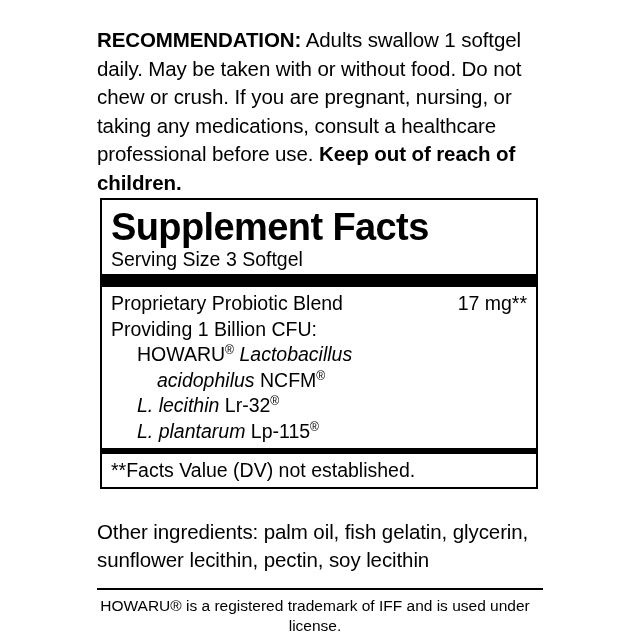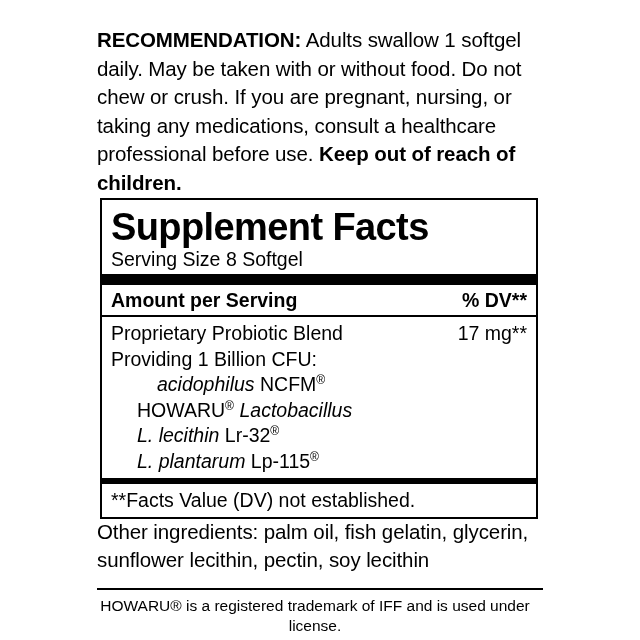--- a/index.html
+++ b/index.html
@@ -160,54 +160,50 @@
 <div class="page">
 
   <div class="recommendation">
     <span class="lead">RECOMMENDATION:</span><span> Adults swallow 1 softgel daily. May be taken with or without food. Do not chew or crush. If you are pregnant, nursing, or taking any medications, consult a healthcare professional before use. </span><span class="strong">Keep out of reach of children.</span>
   </div>
 
   <div class="panel">
 
     <div class="panel-title">Supplement Facts</div>
 
-    <div class="serving-size">Serving Size 8 Softgel</div>
+    <div class="serving-size">Serving Size 3 Softgel</div>
 
     <div class="rule-thick"></div>
 
-    <div class="amount-row">
-      <span>Amount per Serving</span>
-      <span>% DV**</span>
-    </div>
 
     <div class="rule-thin"></div>
 
     <div class="nutrients">
 
       <div class="nut-row">
         <span class="nut-name">Proprietary Probiotic Blend</span>
         <span class="nut-dv">17 mg**</span>
       </div>
 
       <div class="nut-row">
         <span class="nut-name">Providing 1 Billion CFU:</span>
         <span class="nut-dv"></span>
       </div>
 
+      <div class="nut-row indent-1">
+        <span class="nut-name"><span>HOWARU</span><sup>®</sup> <span class="ital">Lactobacillus</span></span>
+        <span class="nut-dv"></span>
+      </div>
+
       <div class="nut-row indent-2">
         <span class="nut-name"><span class="ital">acidophilus</span> <span>NCFM</span><sup>®</sup></span>
         <span class="nut-dv"></span>
       </div>
 
       <div class="nut-row indent-1">
-        <span class="nut-name"><span>HOWARU</span><sup>®</sup> <span class="ital">Lactobacillus</span></span>
-        <span class="nut-dv"></span>
-      </div>
-
-      <div class="nut-row indent-1">
         <span class="nut-name"><span class="ital">L. lecithin</span> <span>Lr-32</span><sup>®</sup></span>
         <span class="nut-dv"></span>
       </div>
 
       <div class="nut-row indent-1">
         <span class="nut-name"><span class="ital">L. plantarum</span> <span>Lp-115</span><sup>®</sup></span>
         <span class="nut-dv"></span>
       </div>
 
     </div>

